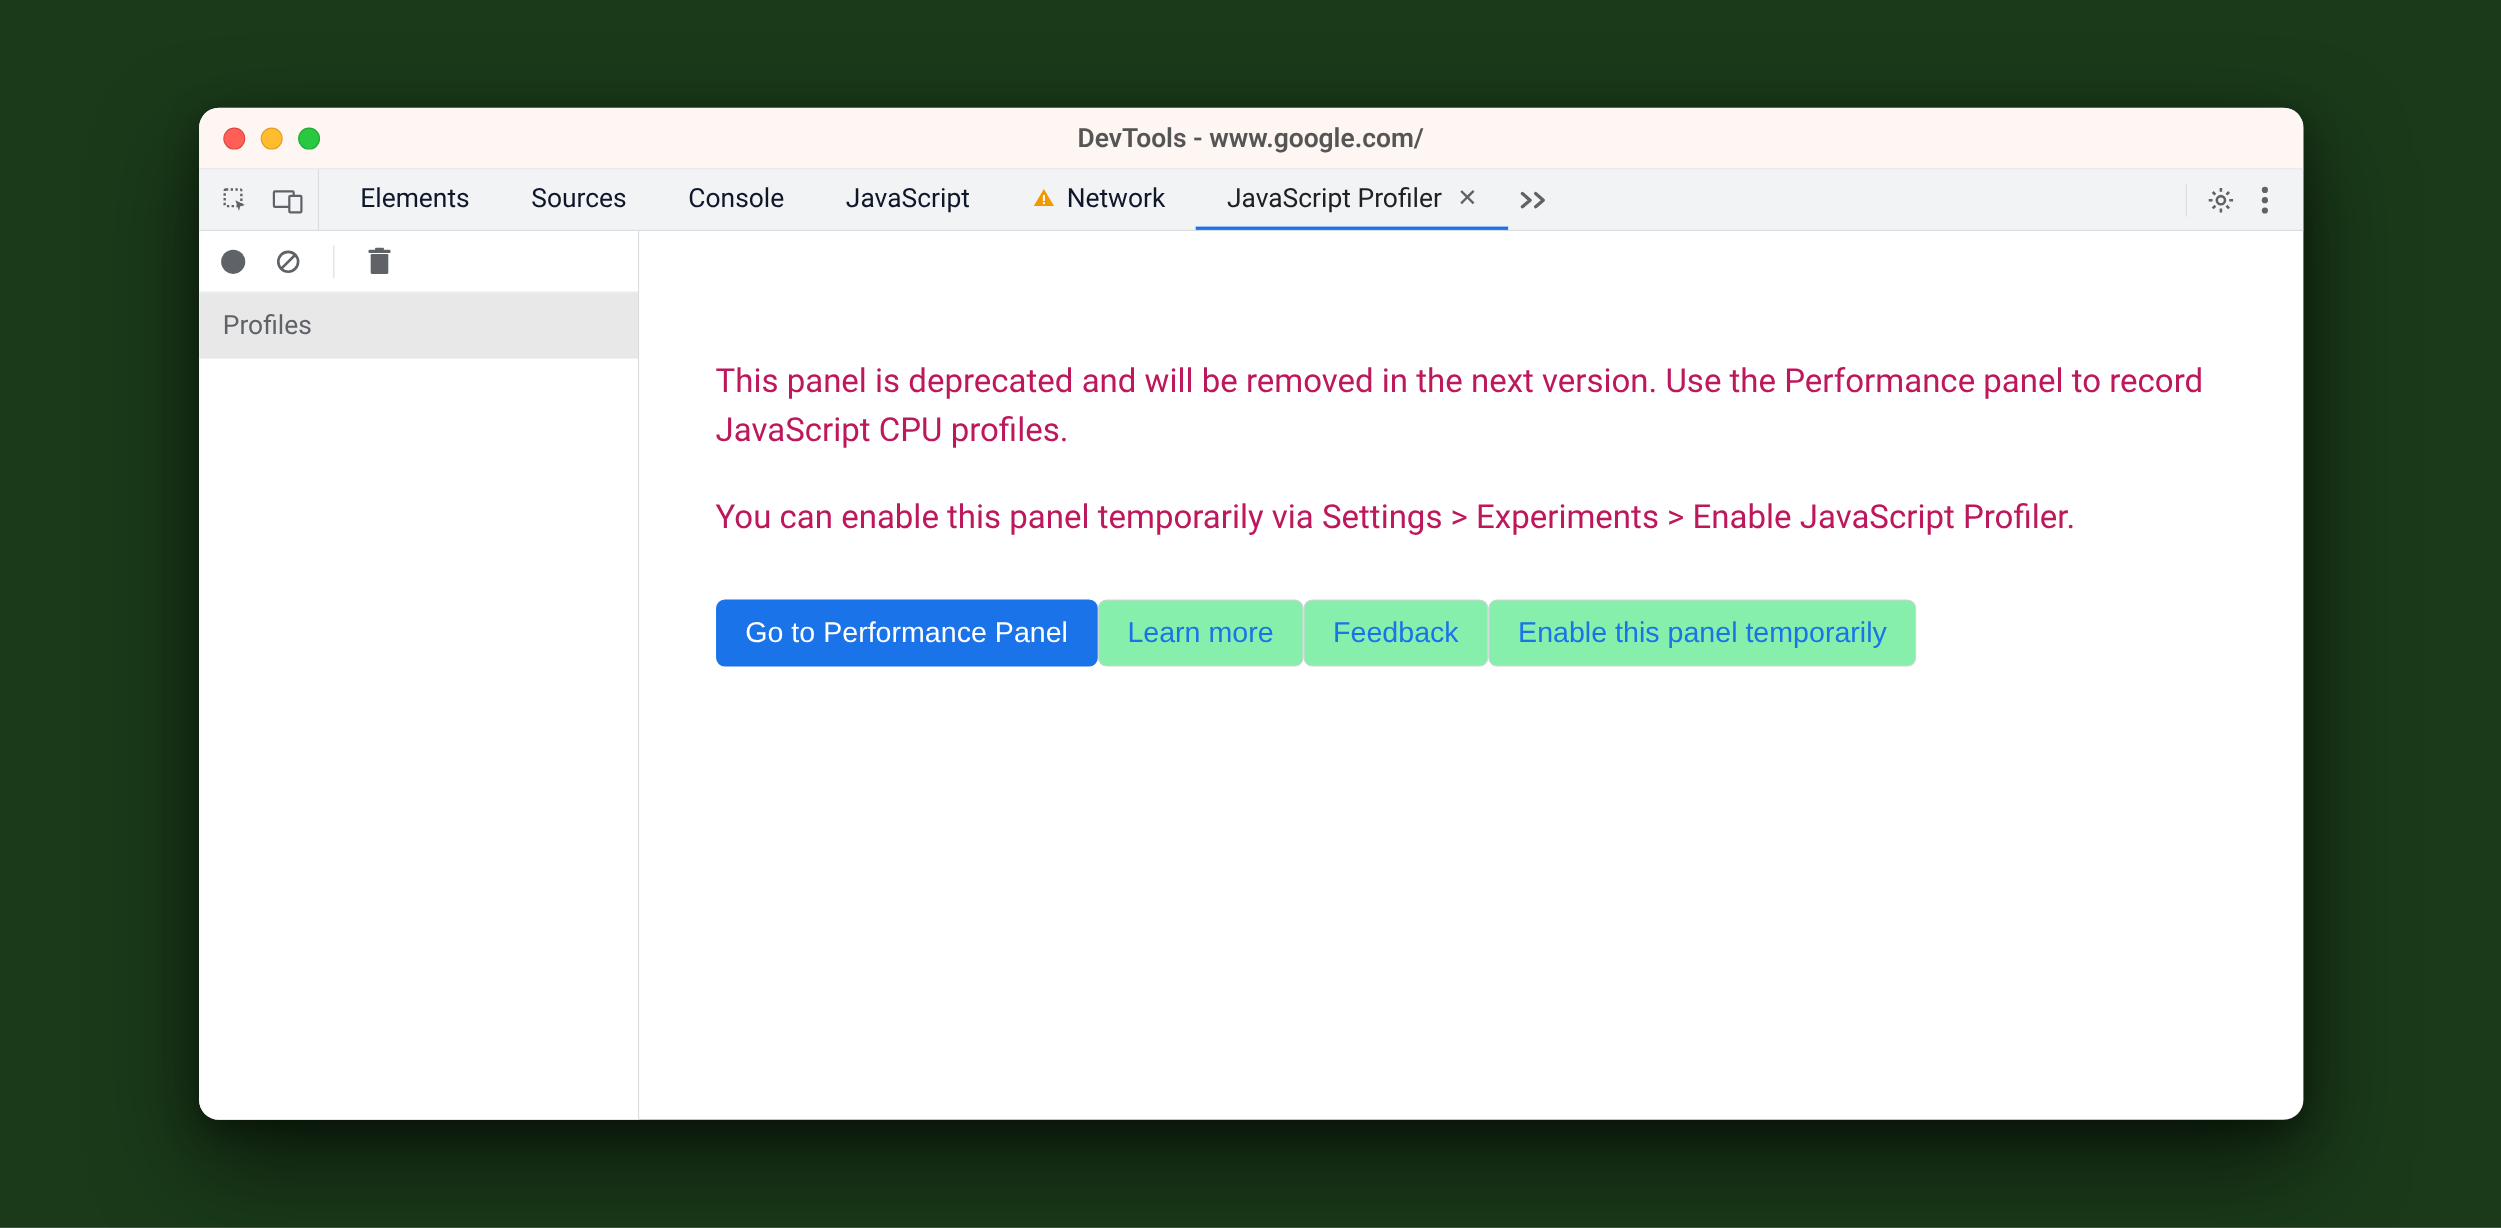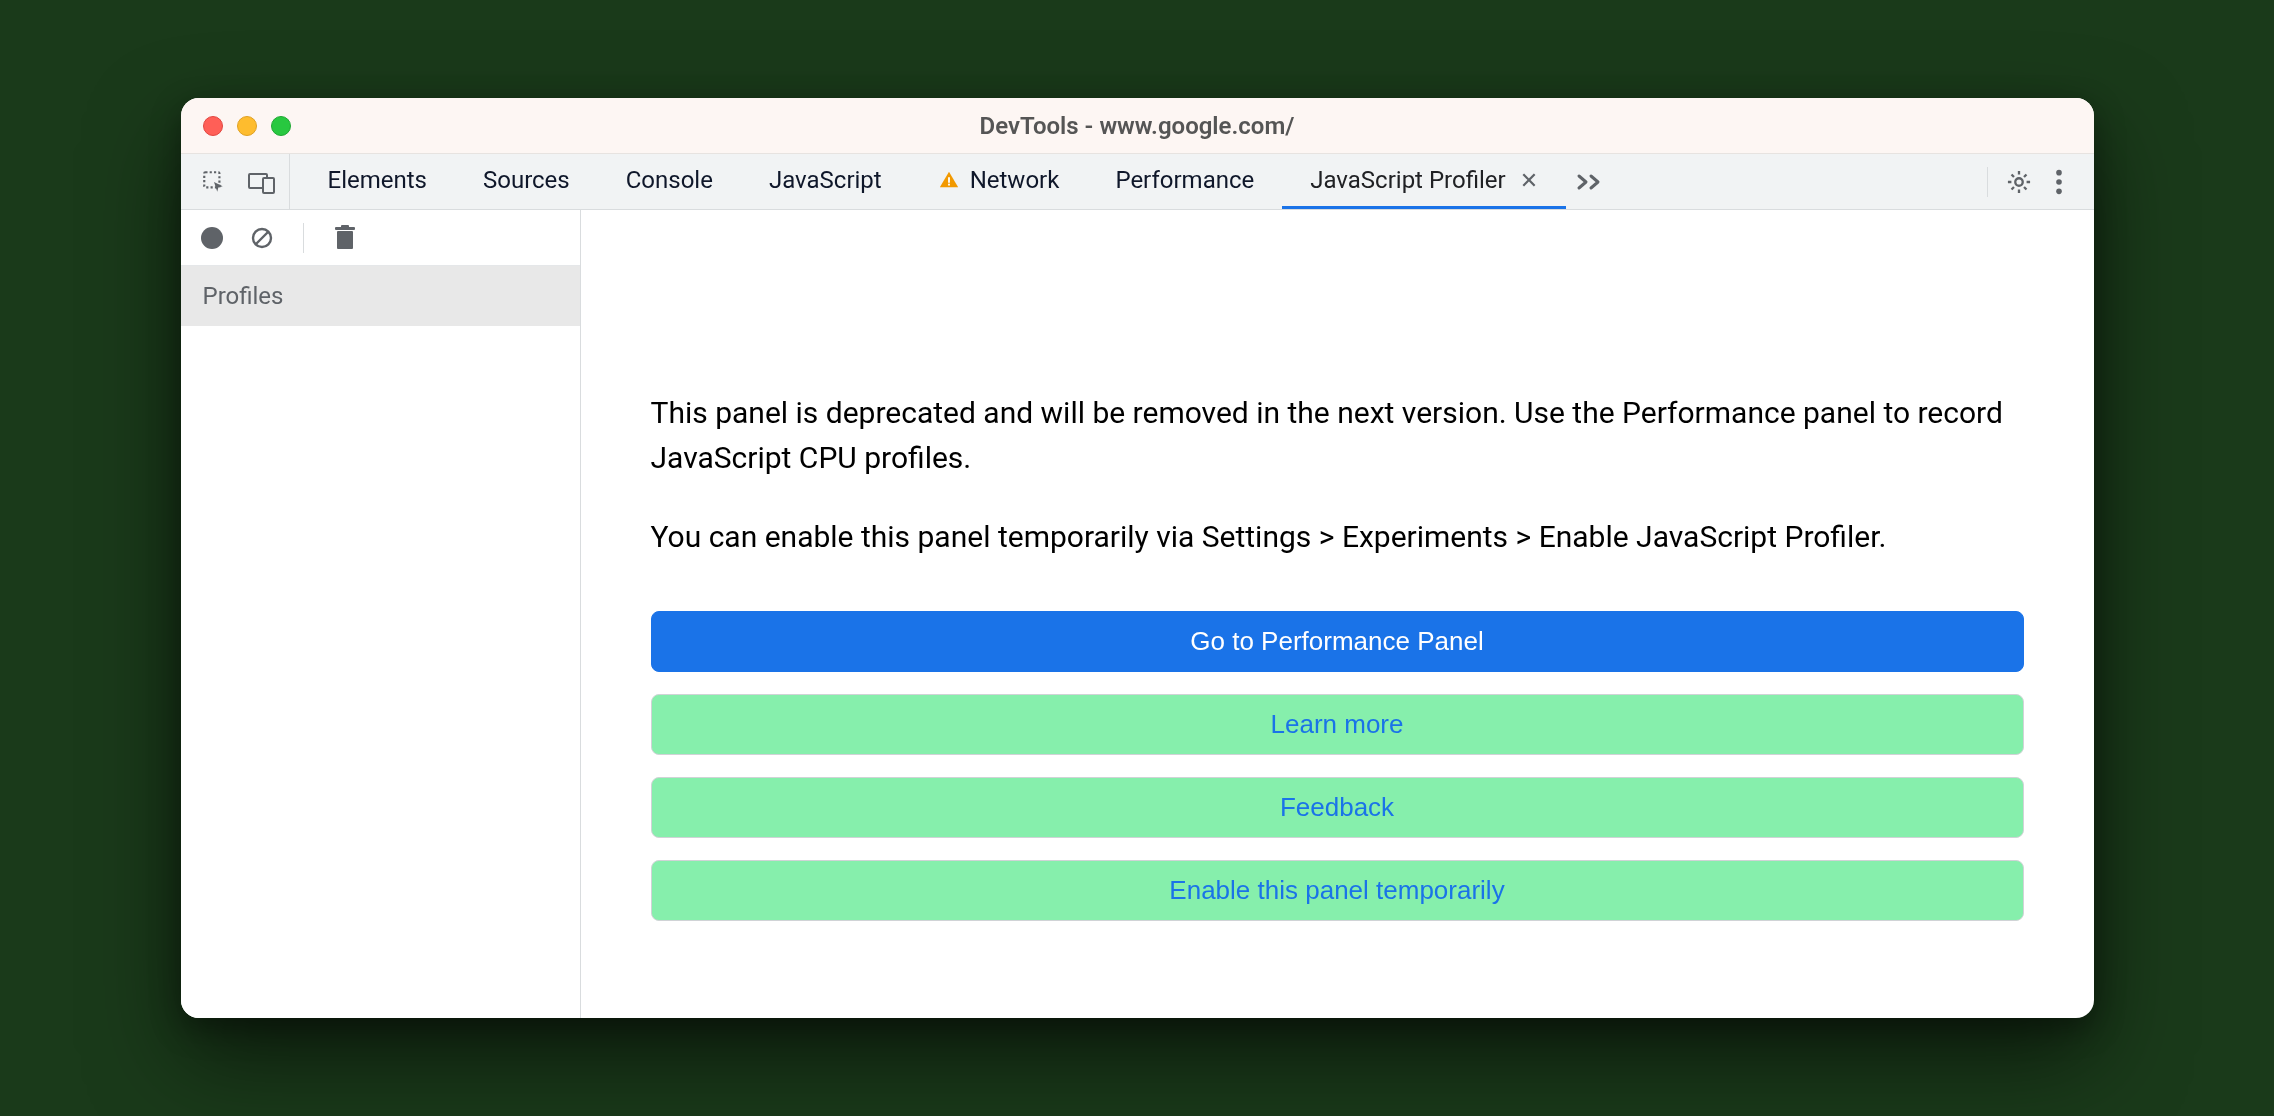--- a/index.html
+++ b/index.html
@@ -136,31 +136,29 @@
     background: #e8e8e8;
   }
   .main {
     flex: 1;
     padding: 60px 70px 40px 70px;
     overflow: auto;
   }
   .msg {
     font-size: 30px;
     line-height: 1.5;
-    color: #000000;
+    color: #be185d;
     max-width: 1450px;
-    margin-top: 120px;
+    margin-top: 54px;
   }
   .msg p + p { margin-top: 34px; }
   .btn-row {
     margin-top: 52px;
     display: flex;
-    gap: 22px;
     flex-wrap: wrap;
-    flex-direction: column;
   }
   .btn {
     font-size: 26px;
     padding: 14px 26px;
     border-radius: 8px;
     border: 1px solid #d0d3d6;
     background: #86efac;
     color: #1a73e8;
     font-weight: 500;
     cursor: default;
@@ -218,23 +216,20 @@
         </div>
         <div class="tab">
           <span class="warn-icon">
             <svg width="22" height="22" viewBox="0 0 24 24">
               <path d="M12 3 L22 20 L2 20 Z" fill="#f29900"></path>
               <rect x="11" y="9" width="2" height="6" fill="#fff"></rect>
               <rect x="11" y="16" width="2" height="2" fill="#fff"></rect>
             </svg>
           </span>
           <span>Network</span>
-        </div>
-        <div class="tab">
-          <span>Performance</span>
         </div>
         <div class="tab active">
           <span>JavaScript Profiler</span>
           <span class="close-x">✕</span>
         </div>
         <span class="overflow-chevrons">
           <svg width="30" height="22" viewBox="0 0 30 22" fill="none" stroke="#5f6368" stroke-width="3" stroke-linecap="round" stroke-linejoin="round">
             <polyline points="3,5 10,11 3,17"></polyline>
             <polyline points="15,5 22,11 15,17"></polyline>
           </svg>

